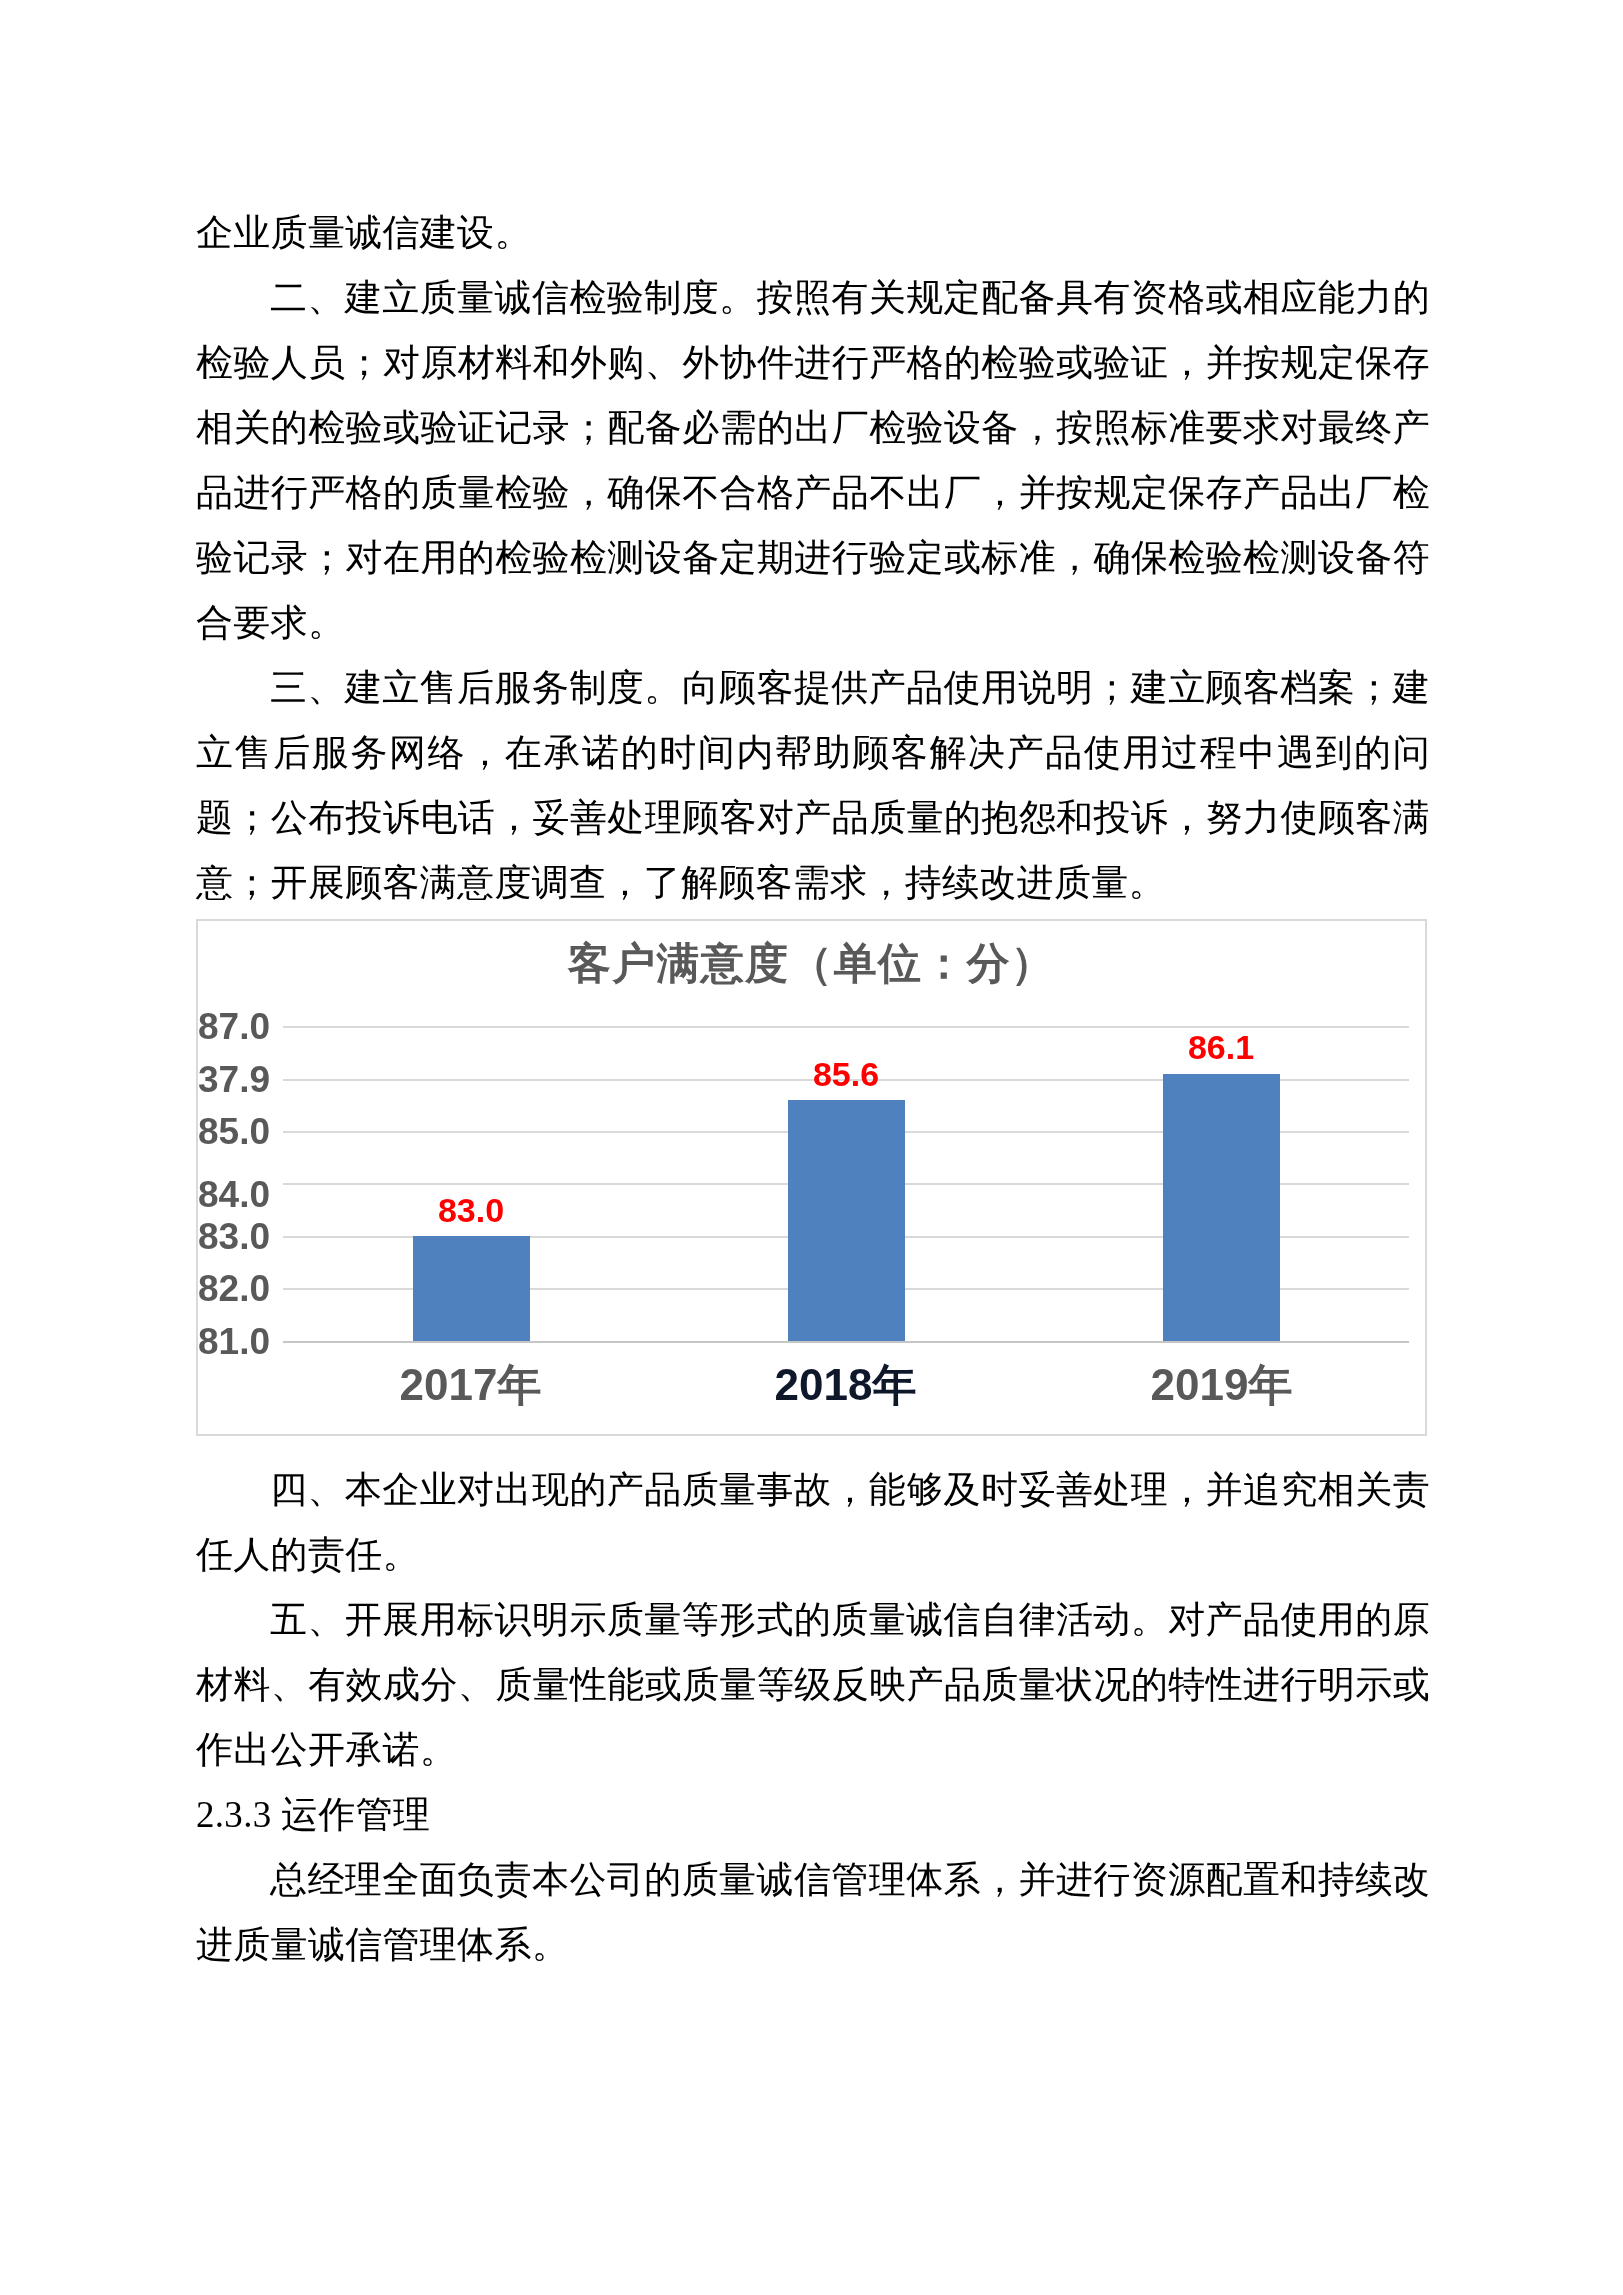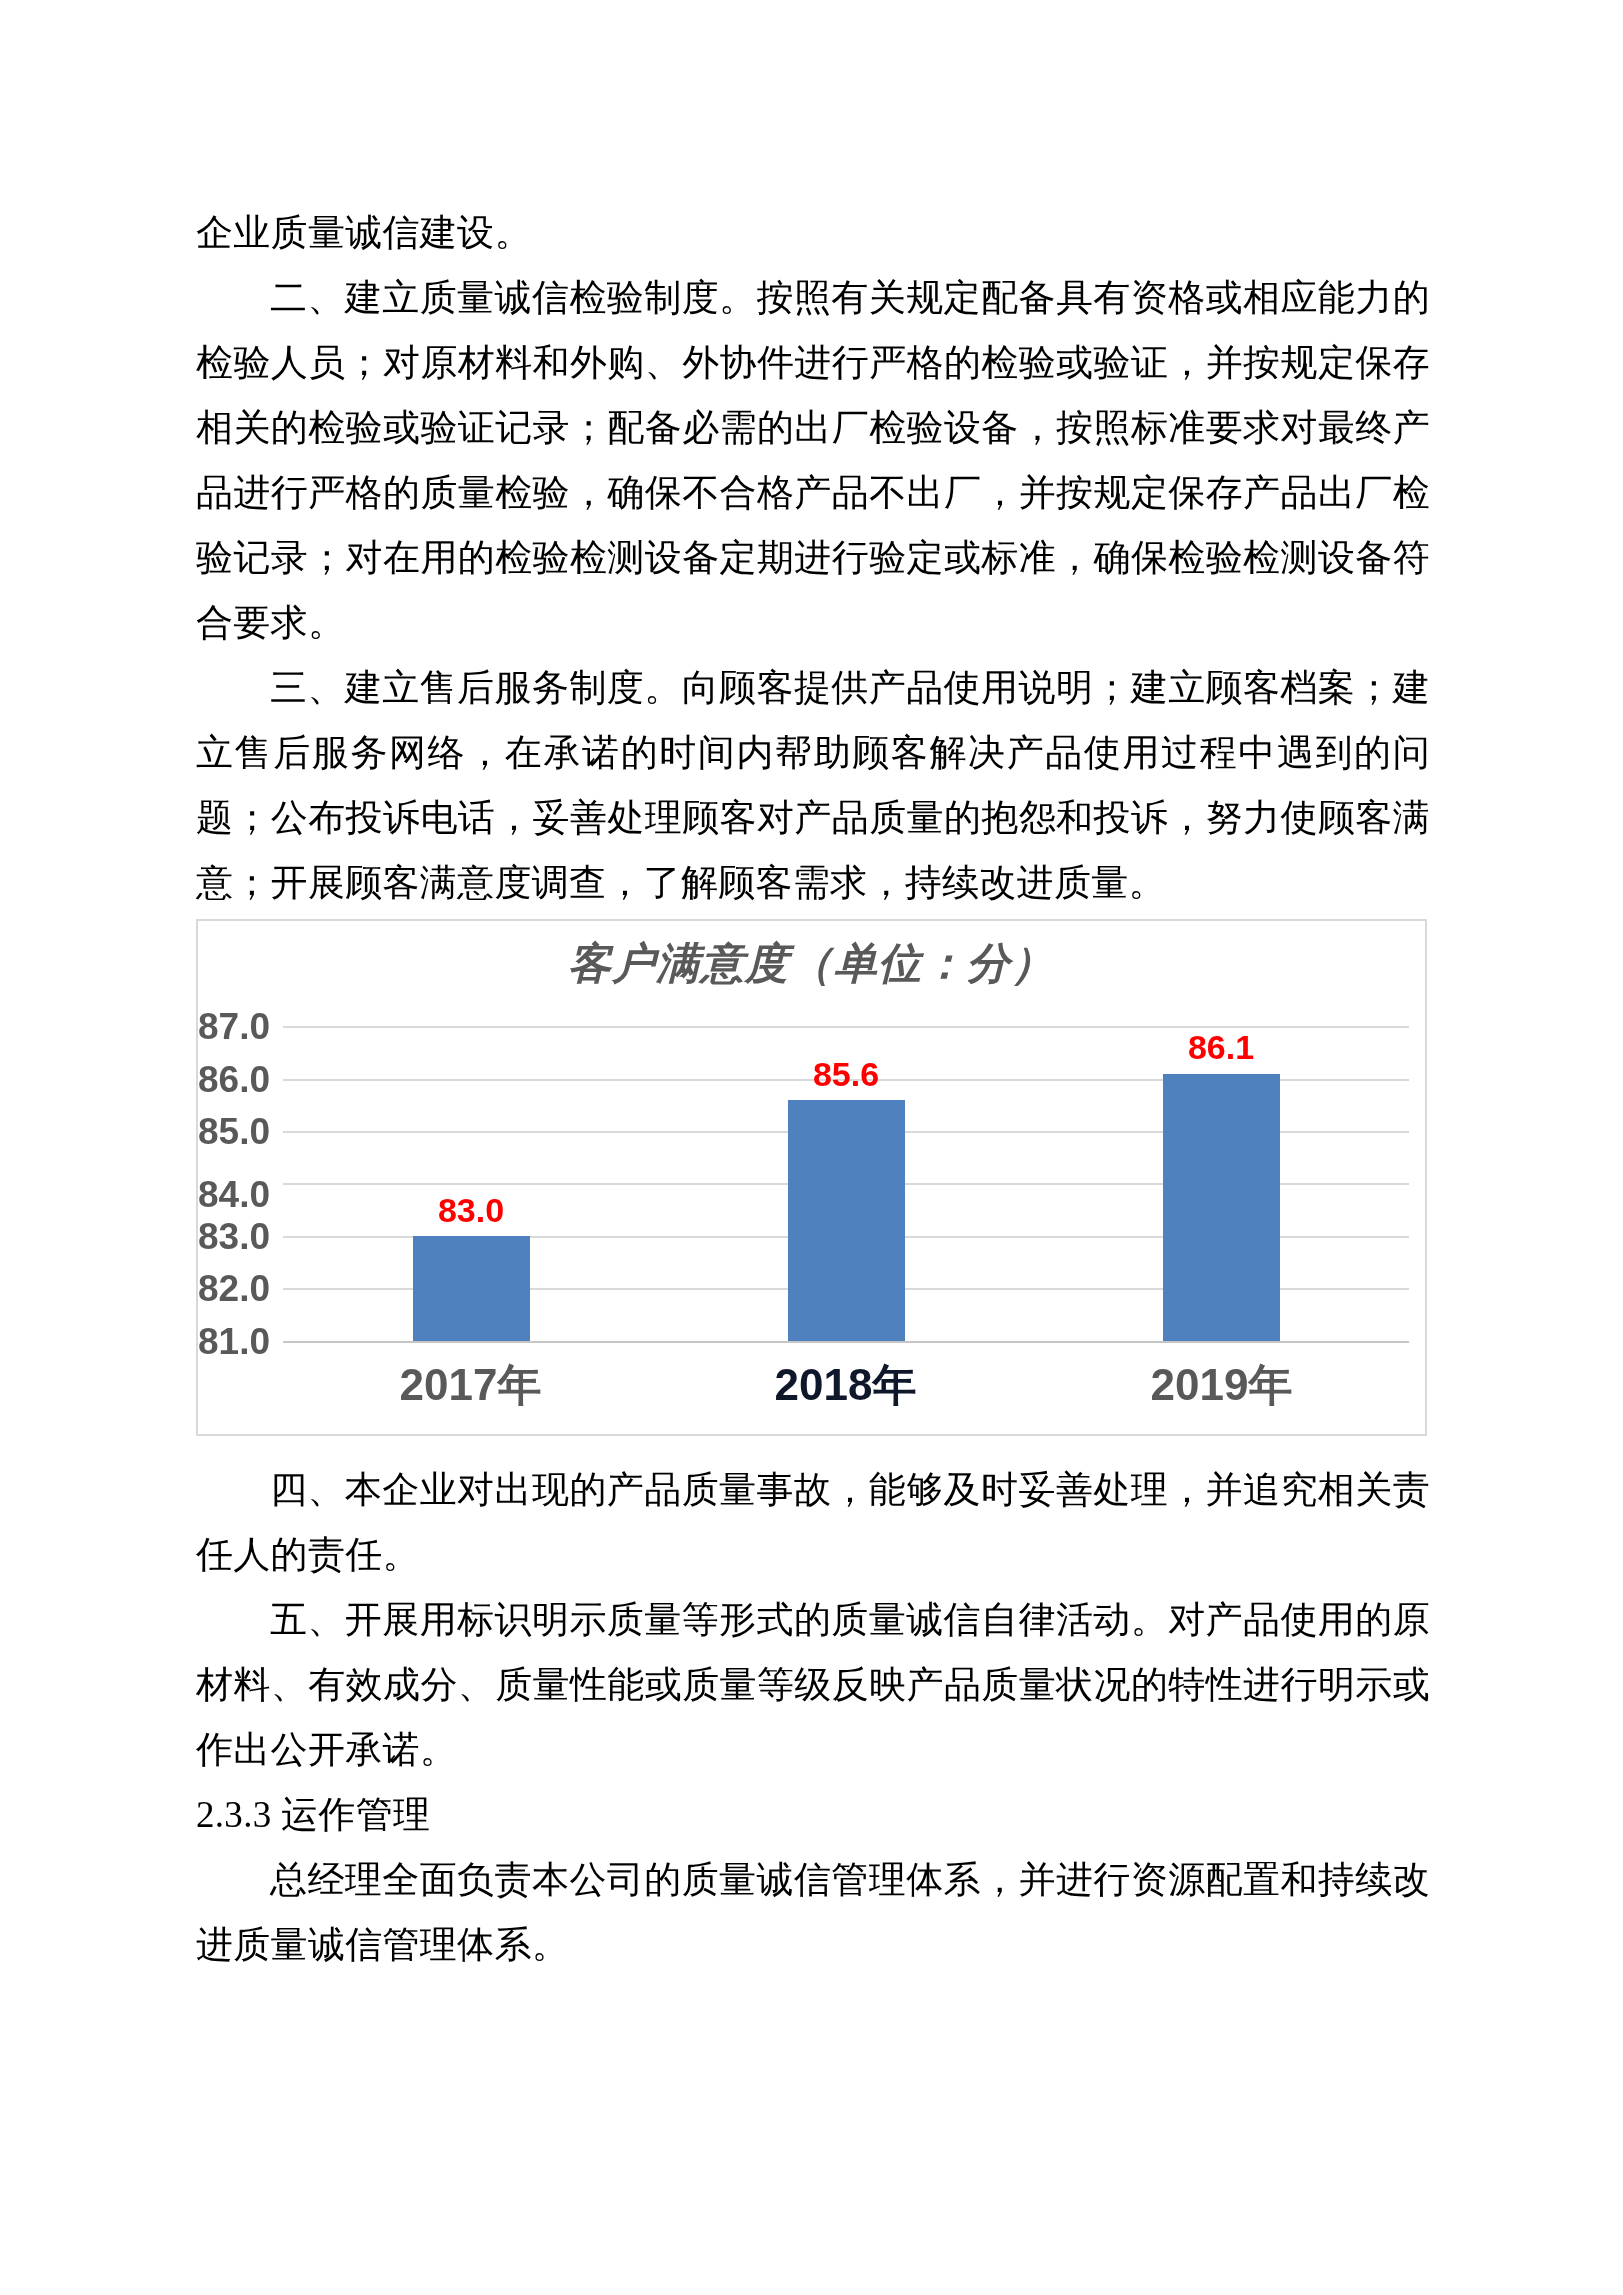--- a/index.html
+++ b/index.html
@@ -85,24 +85,24 @@
 <div id="page">
   <div class="content">
 
     <div id="text-top">
         <p class="body-line">企业质量诚信建设。</p>
         <p class="body-line indent">二、建立质量诚信检验制度。按照有关规定配备具有资格或相应能力的检验人员；对原材料和外购、外协件进行严格的检验或验证，并按规定保存相关的检验或验证记录；配备必需的出厂检验设备，按照标准要求对最终产品进行严格的质量检验，确保不合格产品不出厂，并按规定保存产品出厂检验记录；对在用的检验检测设备定期进行验定或标准，确保检验检测设备符合要求。</p>
         <p class="body-line indent">三、建立售后服务制度。向顾客提供产品使用说明；建立顾客档案；建立售后服务网络，在承诺的时间内帮助顾客解决产品使用过程中遇到的问题；公布投诉电话，妥善处理顾客对产品质量的抱怨和投诉，努力使顾客满意；开展顾客满意度调查，了解顾客需求，持续改进质量。</p>
       </div>
 
     <div class="chart-wrap" id="chart" style="border: 2px solid rgb(217, 217, 217);">
-      <div class="chart-title" style="color: rgb(89, 89, 89); font-style: italic;">客户满意度（单位：分）</div>
+      <div class="chart-title" style="color: rgb(89, 89, 89);">客户满意度（单位：分）</div>
       <div id="yticks">
           <div class="ytick" style="top: 90px; color: rgb(89, 89, 89);">87.0</div>
-          <div class="ytick" style="top: 143px; color: rgb(89, 89, 89);">86.0</div>
+          <div class="ytick" style="top: 143px; color: rgb(89, 89, 89);">37.9</div>
           <div class="ytick" style="top: 195px; color: rgb(89, 89, 89);">85.0</div>
           <div class="ytick" style="top: 258px; color: rgb(89, 89, 89);">84.0</div>
           <div class="ytick" style="top: 300px; color: rgb(89, 89, 89);">83.0</div>
           <div class="ytick" style="top: 352px; color: rgb(89, 89, 89);">82.0</div>
           <div class="ytick" style="top: 405px; color: rgb(89, 89, 89);">81.0</div>
         </div>
       <div class="plot" id="plot">
           <div class="gridline" style="top: -0.7px; background: rgb(217, 217, 217);"></div>
           <div class="gridline" style="top: 52px; background: rgb(217, 217, 217);"></div>
           <div class="gridline" style="top: 104px; background: rgb(217, 217, 217);"></div>

